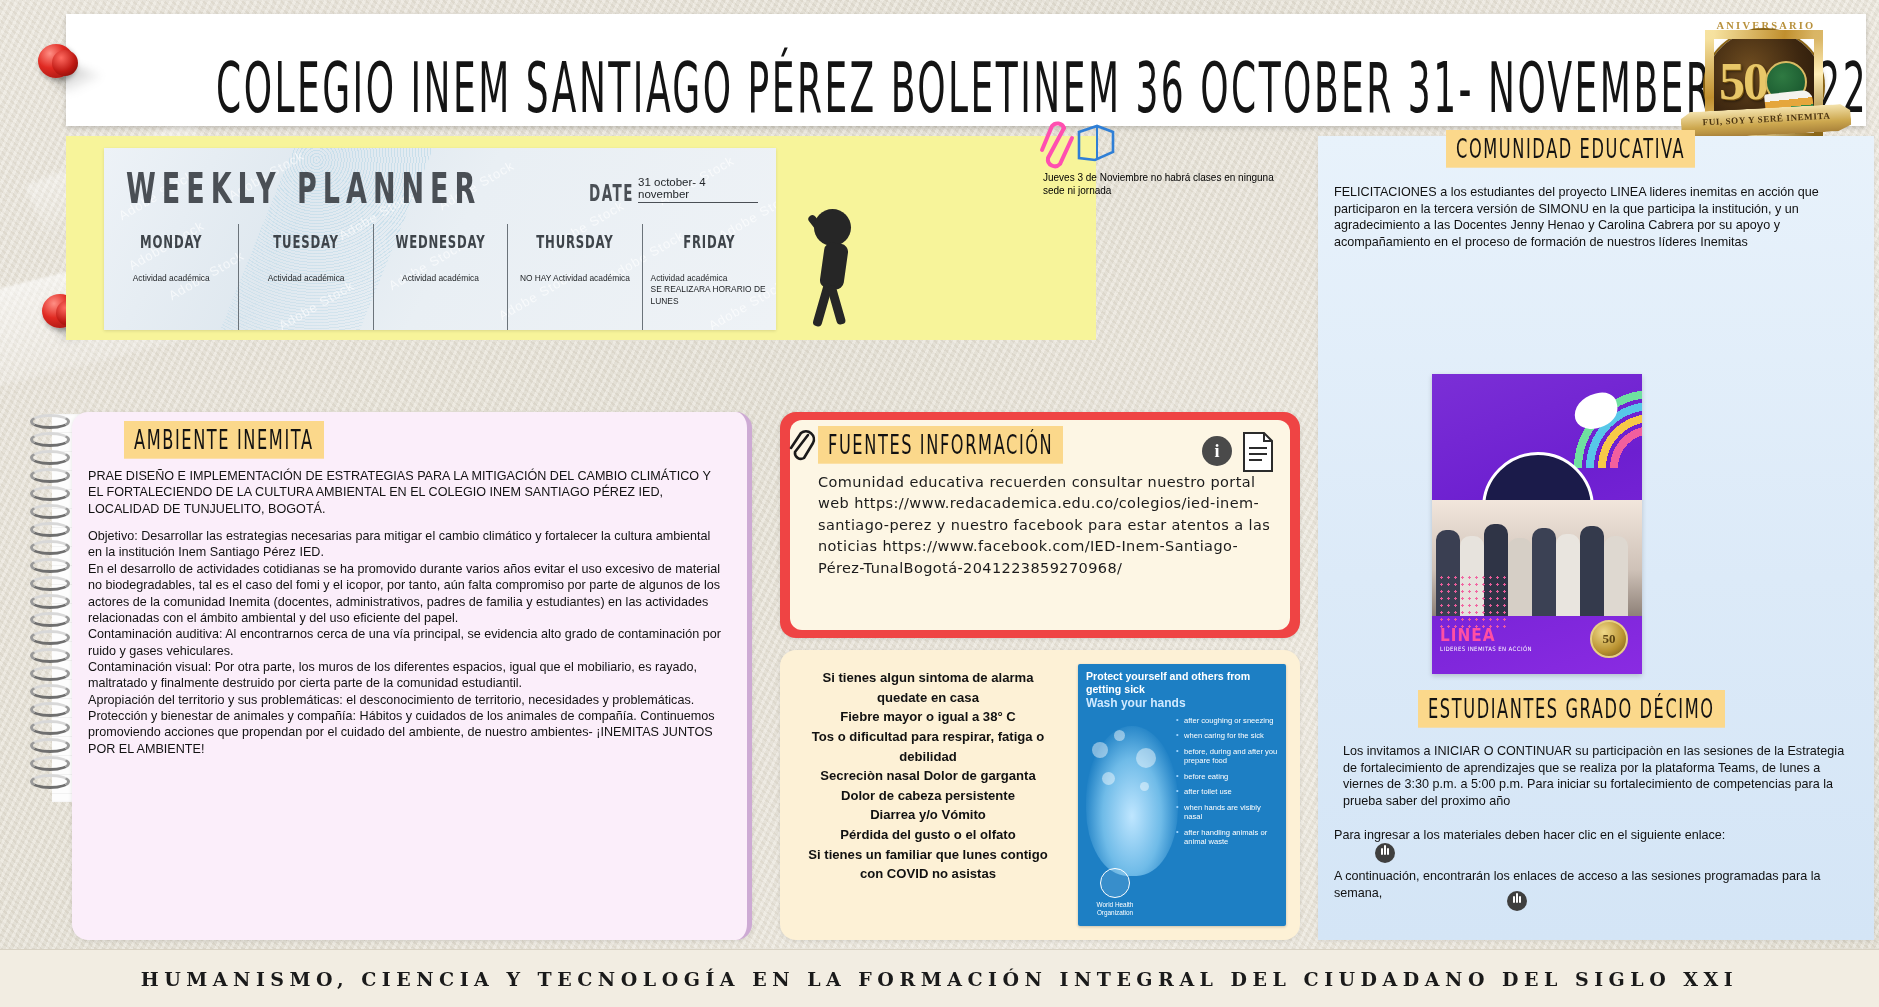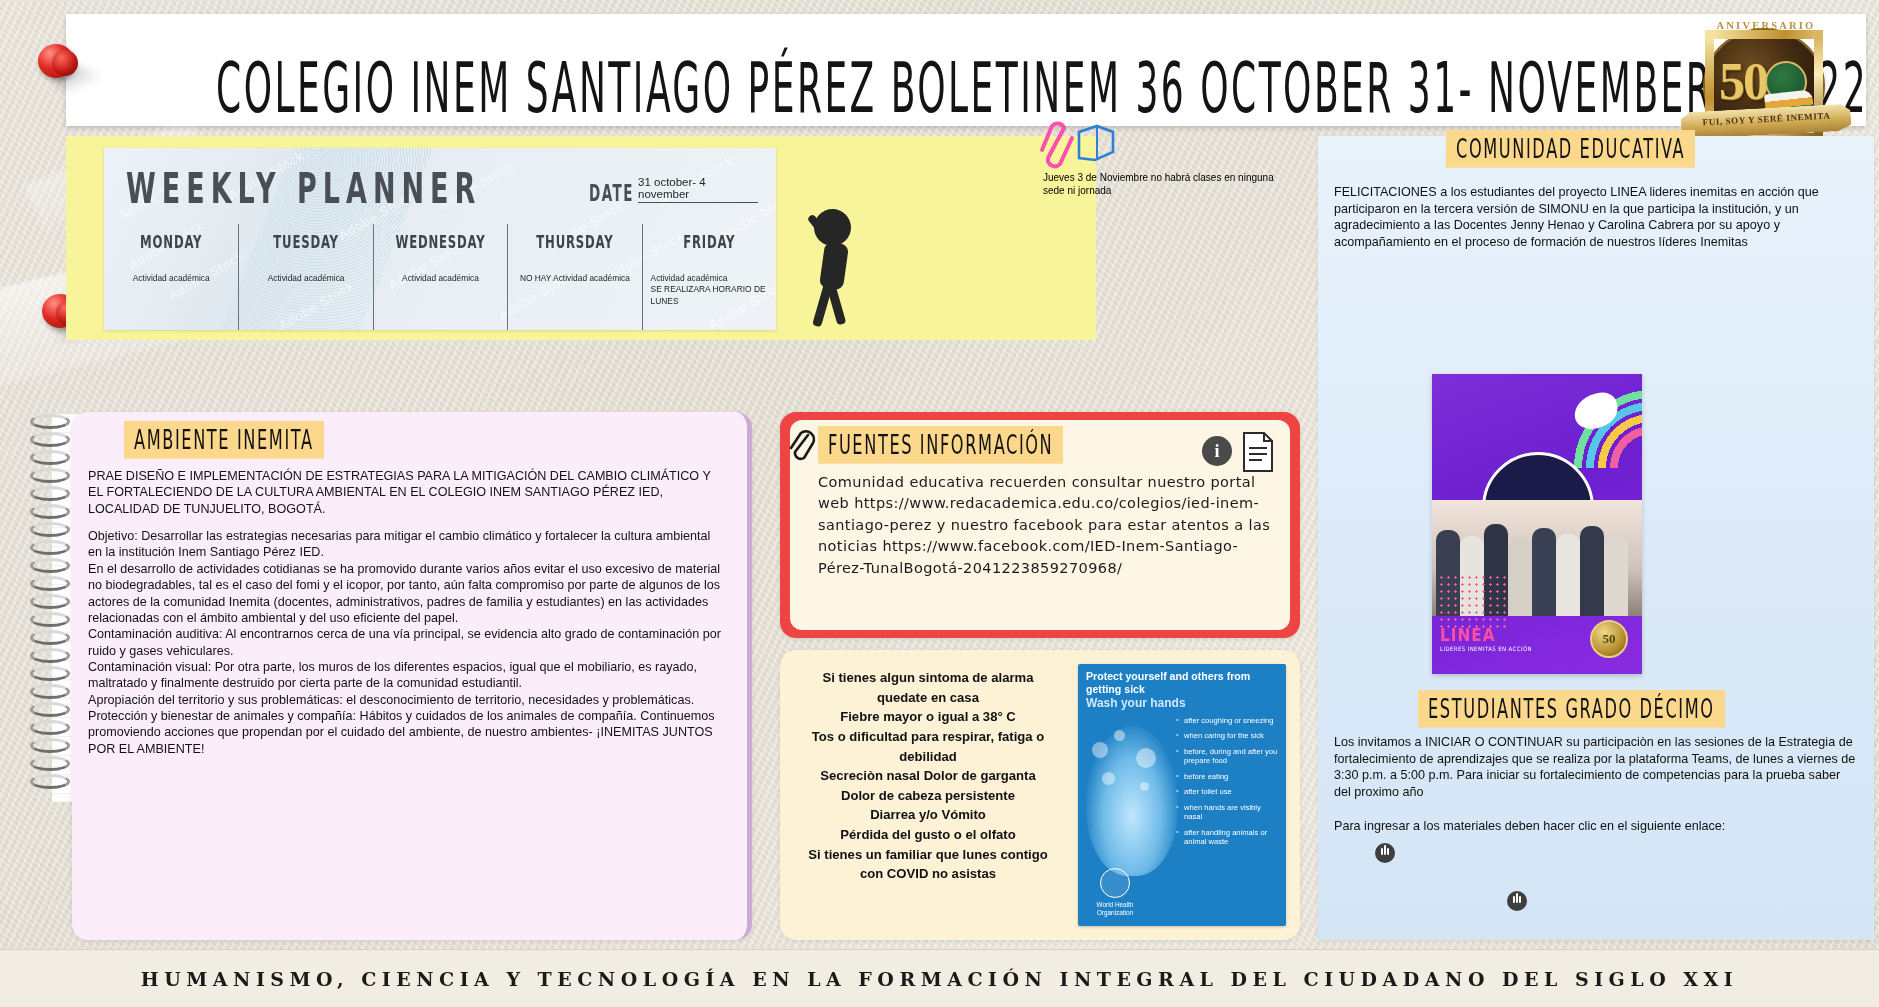--- a/index.html
+++ b/index.html
@@ -588,22 +588,23 @@
       <span>LINEA</span>
       <small>LIDERES INEMITAS EN ACCIÓN</small>
     </div>
     <div class="sp-seal">50</div>
   </div>
 
   <div style="position:absolute; left:100px; top:554px;">
     <span class="tag">ESTUDIANTES GRADO DÉCIMO</span>
   </div>
   <div class="right-body2">
-    <p style="margin:0">Los invitamos a INICIAR O CONTINUAR  su  participaciòn en las sesiones de la Estrategia de fortalecimiento de aprendizajes que se realiza por la plataforma Teams, de lunes a viernes de 3:30 p.m. a 5:00 p.m. Para iniciar su fortalecimiento de competencias para la prueba saber del proximo año</p>
+    <p style="margin:9px">Los invitamos a INICIAR O CONTINUAR  su  participaciòn en las sesiones de la Estrategia de fortalecimiento de aprendizajes que se realiza por la plataforma Teams, de lunes a viernes de 3:30 p.m. a 5:00 p.m. Para iniciar su fortalecimiento de competencias para la prueba saber del proximo año</p>
     <p style="margin:18px 0 0">Para ingresar a los materiales deben hacer clic en el siguiente enlace:</p>
+    <p style="margin:24px 0 0">A continuación, encontrarán los enlaces de acceso a las sesiones programadas para la  semana,</p>
   </div>
 
   <svg class="cursor-hand" style="left:56px; top:704px;" viewBox="0 0 22 26">
     <circle cx="11" cy="13" r="10" fill="#3f3f3f"></circle>
     <path d="M11 6 v8 M8 9 v5 M14 9 v5" stroke="#fff" stroke-width="2" stroke-linecap="round"></path>
   </svg>
   <svg class="cursor-hand" style="left:188px; top:752px;" viewBox="0 0 22 26">
     <circle cx="11" cy="13" r="10" fill="#3f3f3f"></circle>
     <path d="M11 6 v8 M8 9 v5 M14 9 v5" stroke="#fff" stroke-width="2" stroke-linecap="round"></path>
   </svg>

